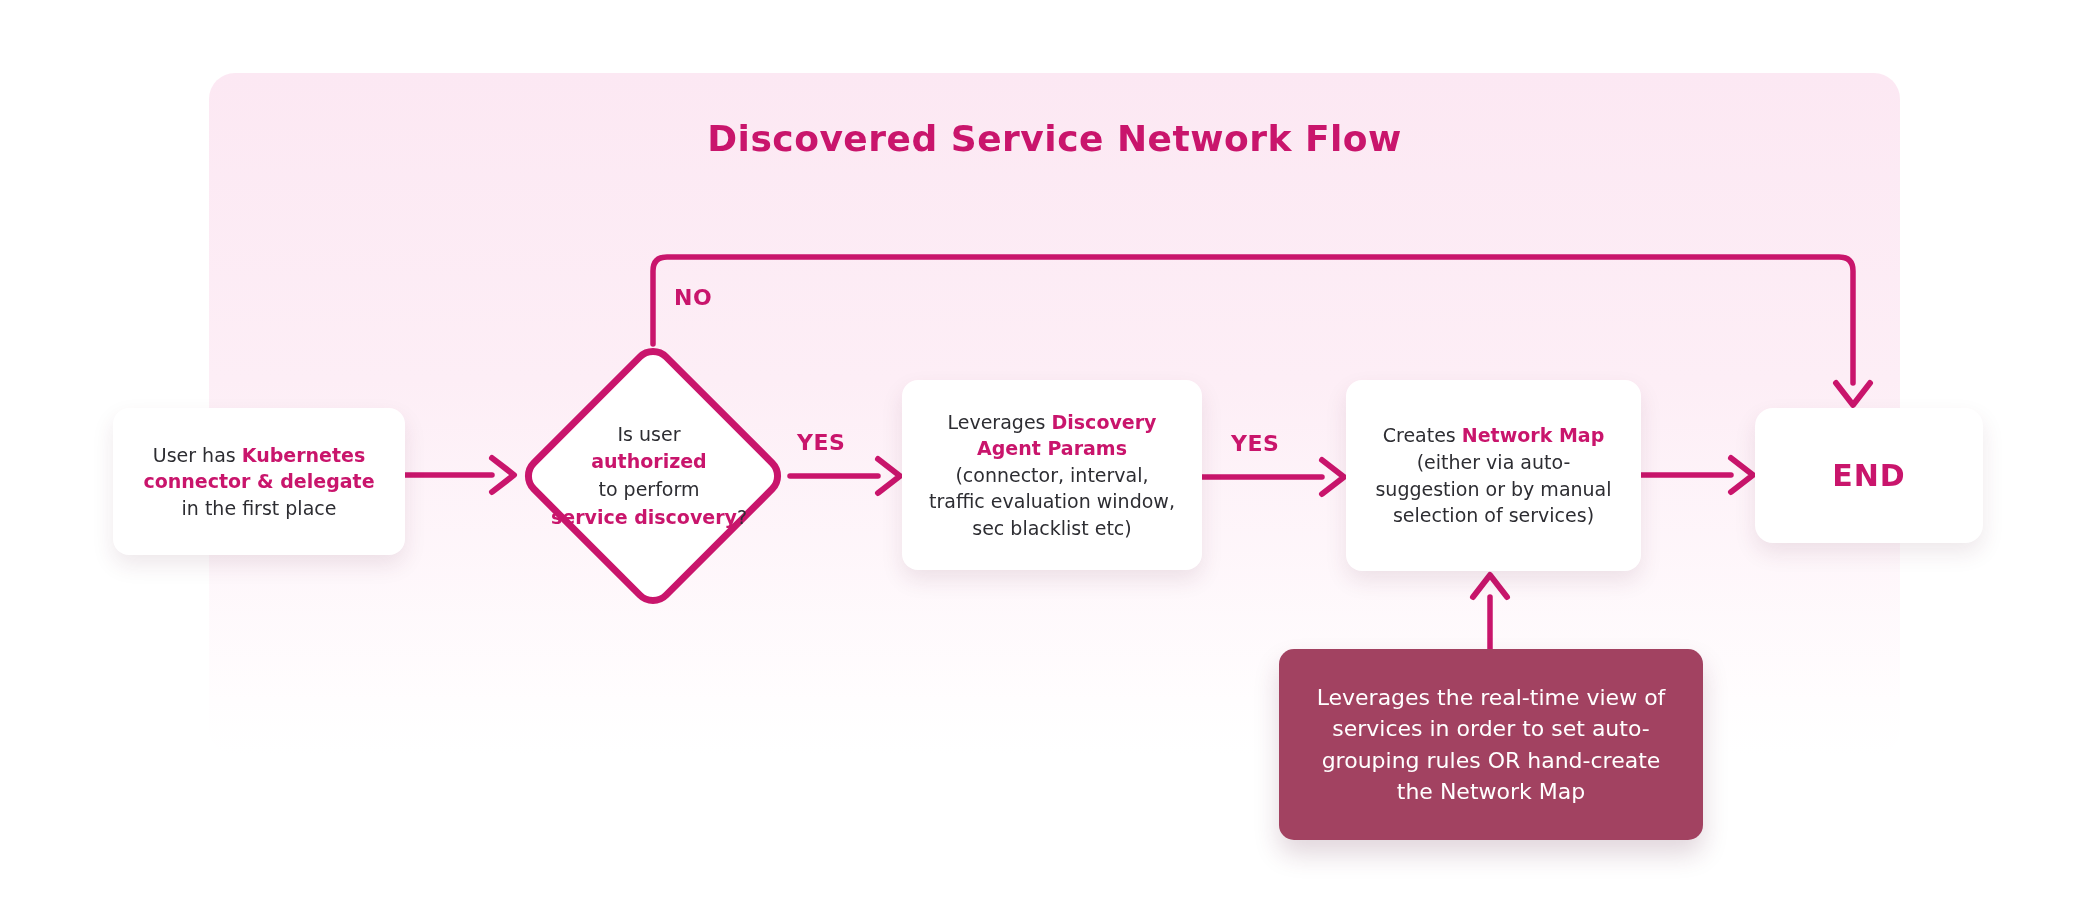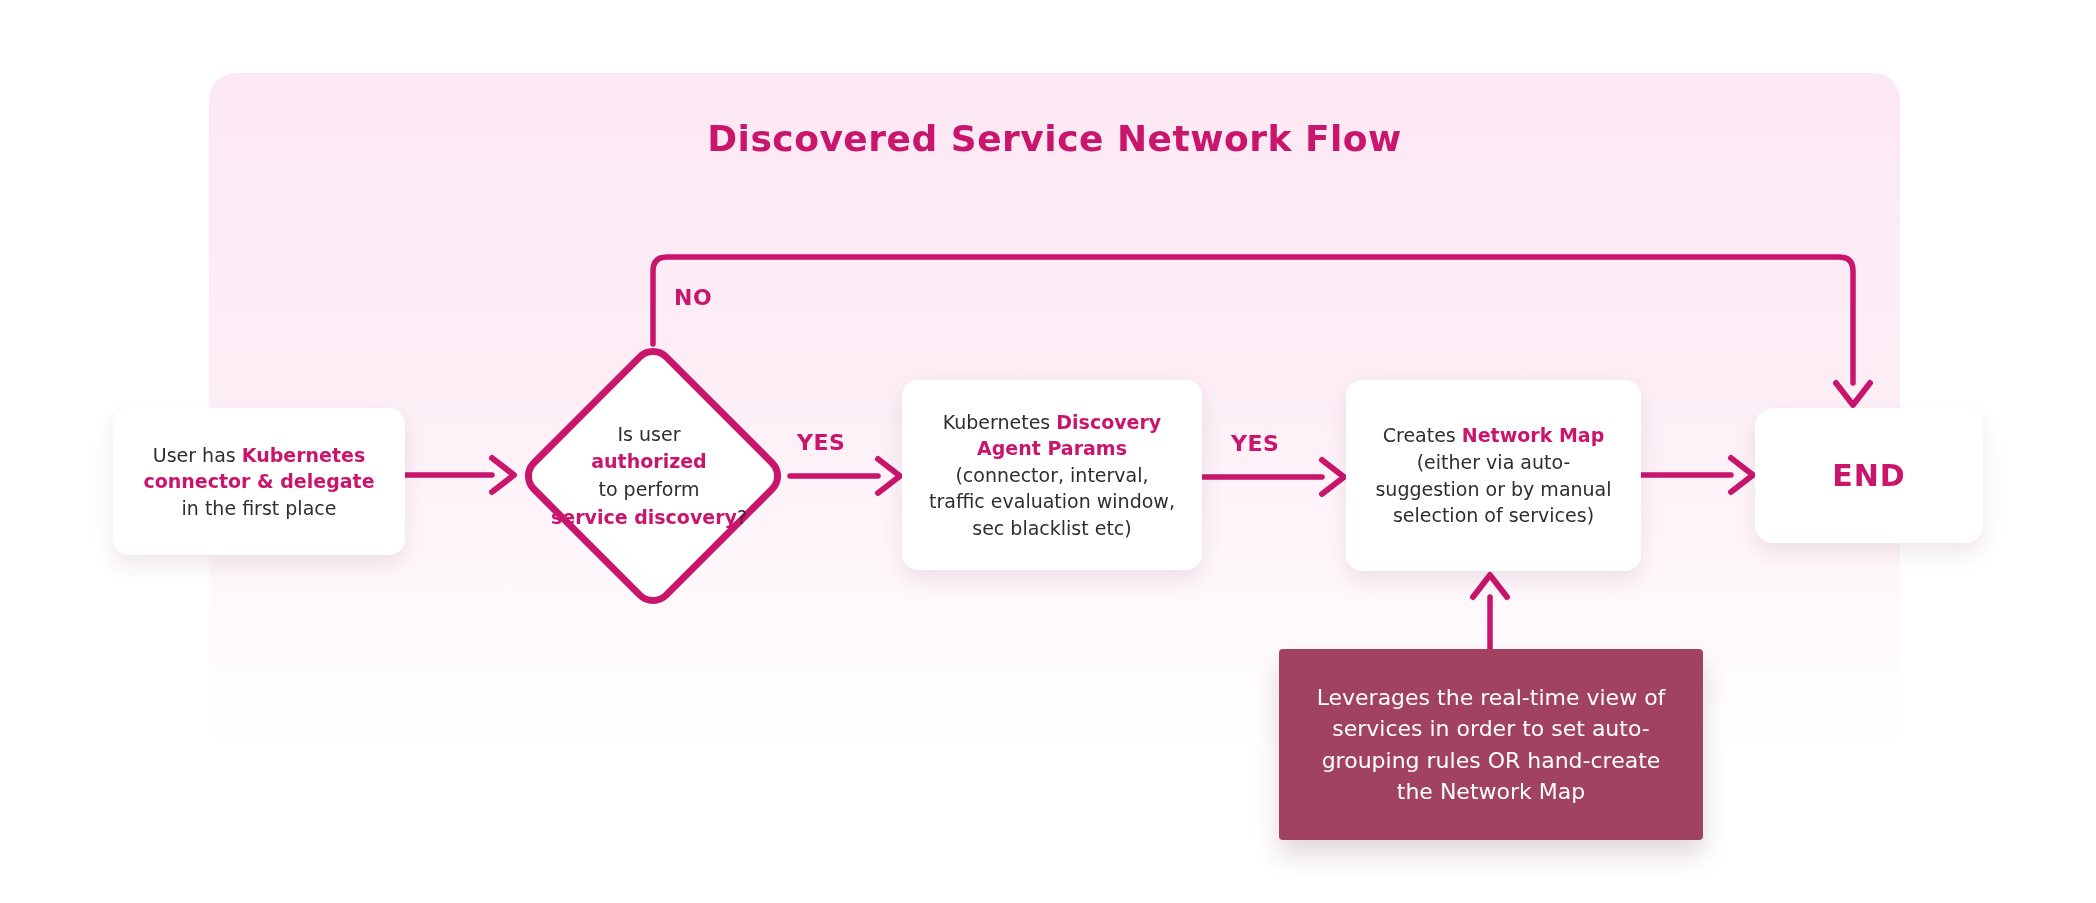--- a/index.html
+++ b/index.html
@@ -52,21 +52,21 @@
   .diamond-text .txt{white-space:pre-line;font-size:19px;line-height:1.45;}
   .edge-label{
     position:absolute;font-size:22px;font-weight:bold;color:var(--accent);
     letter-spacing:0.5px;
   }
   .label-no{left:674px;top:285px;}
   .label-yes1{left:797px;top:430px;}
   .label-yes2{left:1231px;top:431px;}
   .annotation{
     position:absolute;left:1279px;top:649px;width:424px;height:191px;
-    background:var(--annotation-bg);border-radius:4px;
+    background:var(--annotation-bg);border-radius:15px;
     box-shadow:0 14px 26px rgba(90,30,60,0.18);
     display:flex;align-items:center;justify-content:center;text-align:center;
   }
   .annotation .txt{white-space:pre-line;color:#ffffff;font-size:22px;line-height:1.42;}
 </style>
 </head>
 <body>
 
 <div class="stage">
 
@@ -107,21 +107,21 @@
 </span><b>authorized
 </b><span>to perform
 </span><b>service discovery</b><span>?</span></div>
   </div>
 
   <div class="edge-label label-no">NO</div>
   <div class="edge-label label-yes1">YES</div>
   <div class="edge-label label-yes2">YES</div>
 
   <div class="node box-configure">
-    <div class="txt rich"><span>Kubernetes </span><b>Discovery
+    <div class="txt rich"><span>Leverages </span><b>Discovery
 Agent Params</b><span>
 (connector, interval,
 traffic evaluation window,
 sec blacklist etc)</span></div>
   </div>
 
   <div class="node box-networkmap">
     <div class="txt rich"><span>Creates </span><b>Network Map</b><span>
 (either via auto-
 suggestion or by manual

